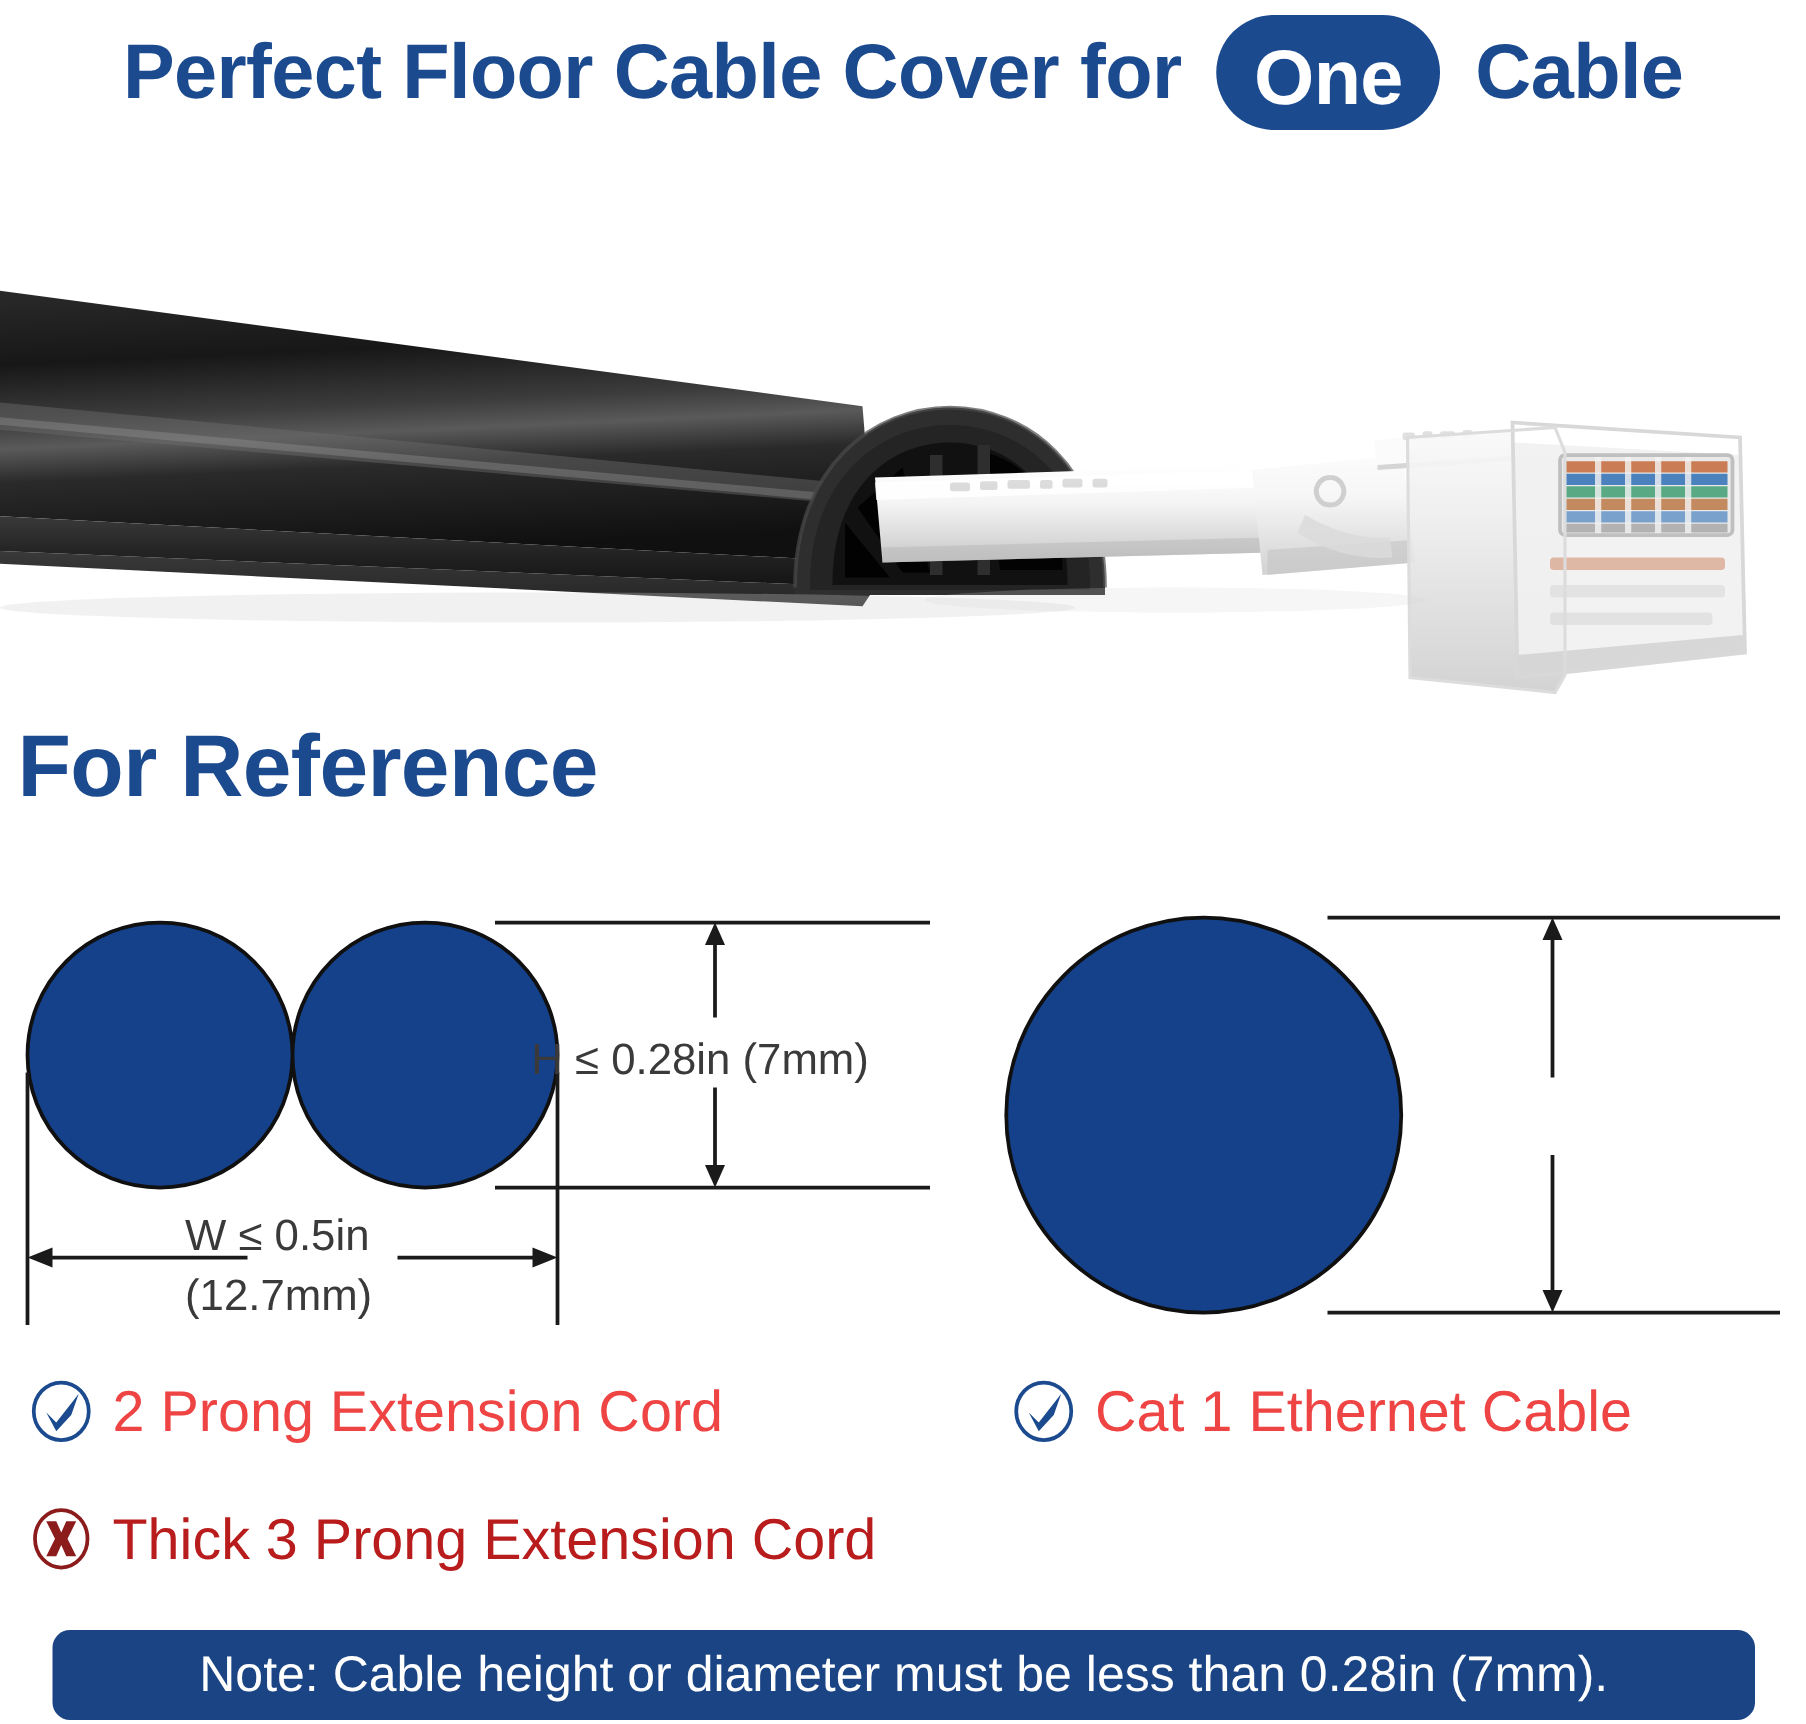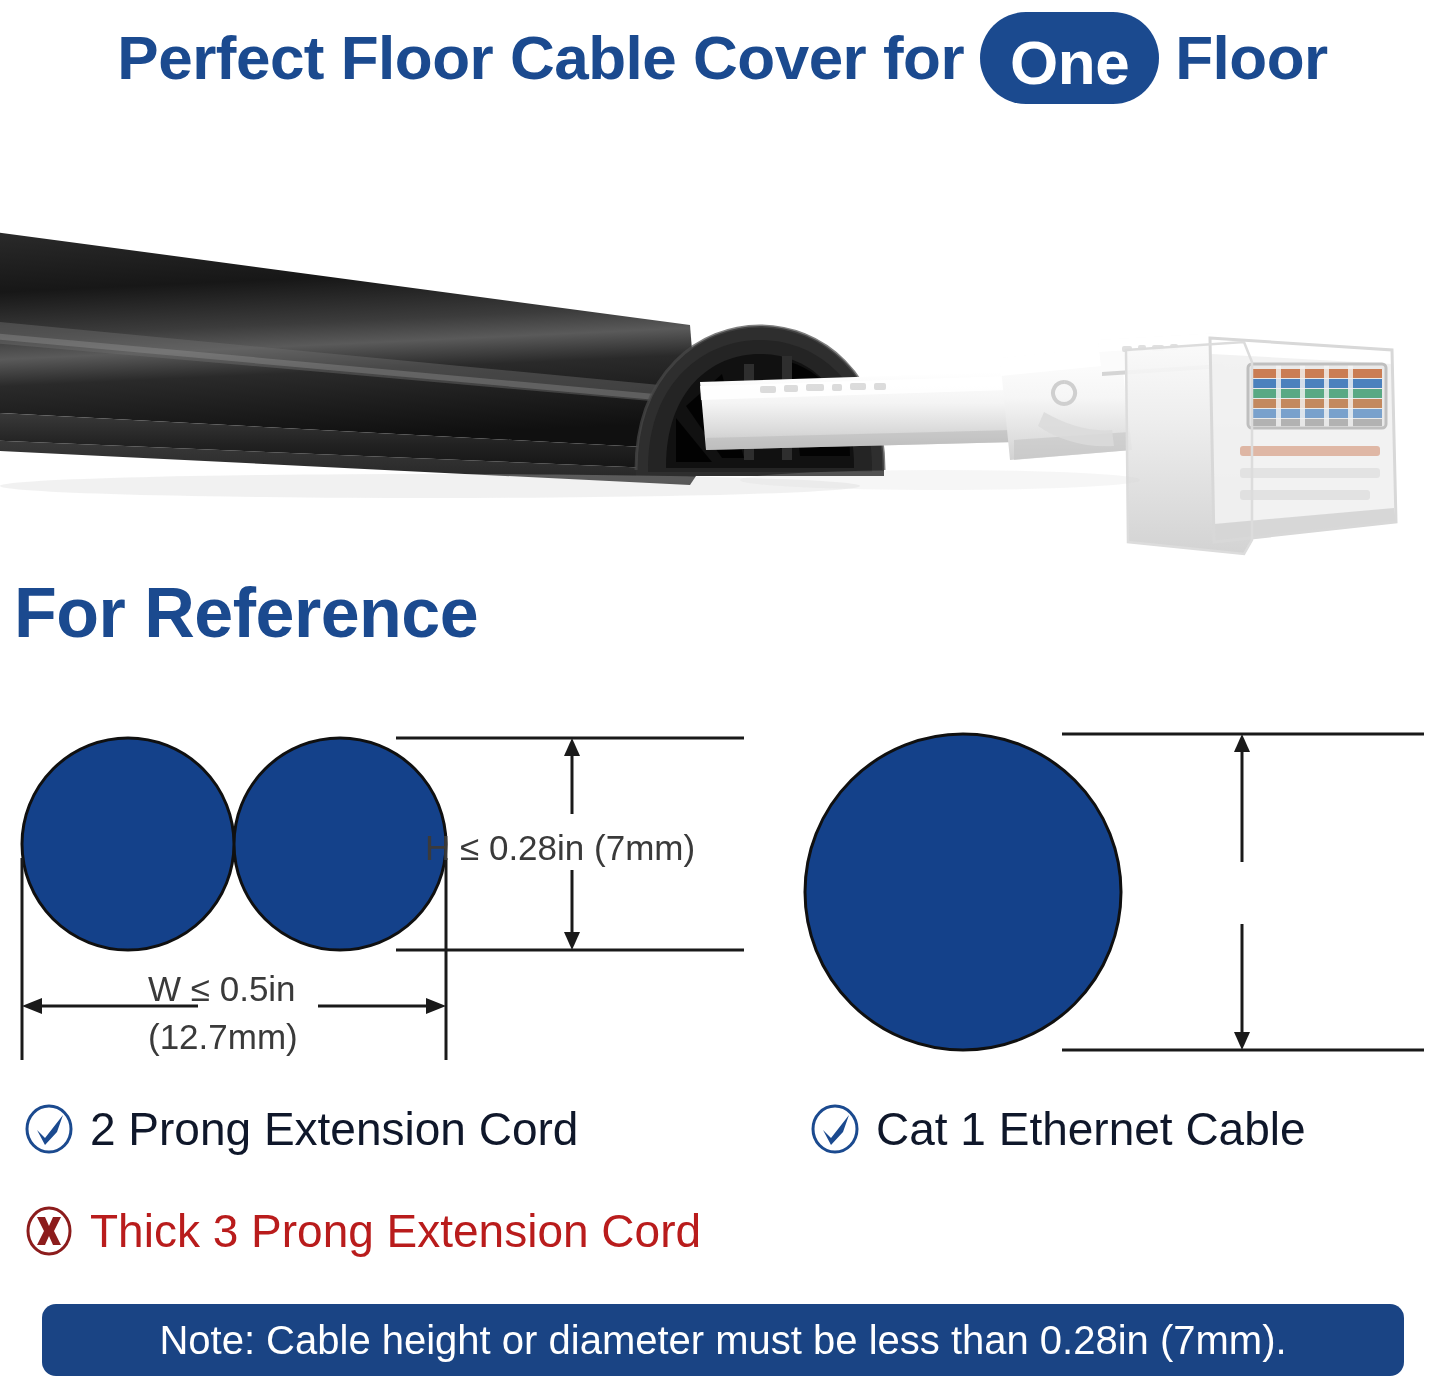--- a/index.html
+++ b/index.html
@@ -19,21 +19,21 @@
   
   #header {
     position: absolute;
     left: 0;
     top: 0;
     width: 1445px;
     height: 115px;
     display: flex;
     align-items: center;
     justify-content: center;
-    gap: 4px;
+    gap: 16px;
     white-space: nowrap;
   }
   .hd-text {
     font-size: 62px;
     font-weight: bold;
     color: #1b4a8f;
     letter-spacing: -0.5px;
     line-height: 1;
   }
   #one-pill {
@@ -101,21 +101,21 @@
     position: absolute;
     display: flex;
     align-items: center;
     gap: 16px;
     white-space: nowrap;
   }
   .list-row .row-label {
     font-size: 46px;
     line-height: 1;
   }
-  .row-ok .row-label { color: #0f172a; }
+  .row-ok .row-label { color: #ef4444; }
   .row-no .row-label { color: #b91c1c; }
 
   
   #note-bar {
     position: absolute;
     left: 42px;
     top: 1304px;
     width: 1362px;
     height: 72px;
     background: #1a4484;
@@ -133,21 +133,21 @@
   }
 </style>
 </head>
 <body>
 
 <div id="header">
   <span class="hd-text">Perfect Floor Cable Cover for</span>
   <span id="one-pill">
     <span class="pill-label">One</span>
   </span>
-  <span class="hd-text">Floor</span>
+  <span class="hd-text">Cable</span>
 </div>
 
 <div id="photo" style="top:150px;">
   <svg width="1445" height="420" viewBox="0 0 1445 420">
     <defs>
       <linearGradient id="coverTop" x1="0" y1="0" x2="0.15" y2="1">
         <stop offset="0%" stop-color="#2b2b2b"></stop>
         <stop offset="28%" stop-color="#171717"></stop>
         <stop offset="48%" stop-color="#3c3c3c"></stop>
         <stop offset="58%" stop-color="#5a5a5a"></stop>

